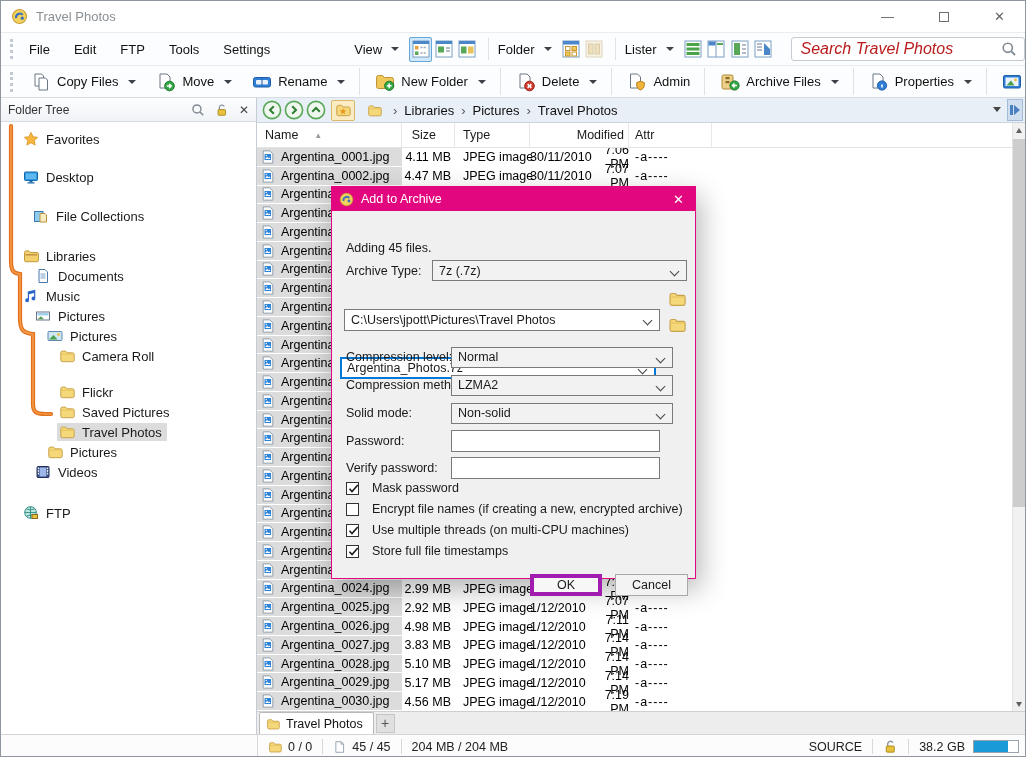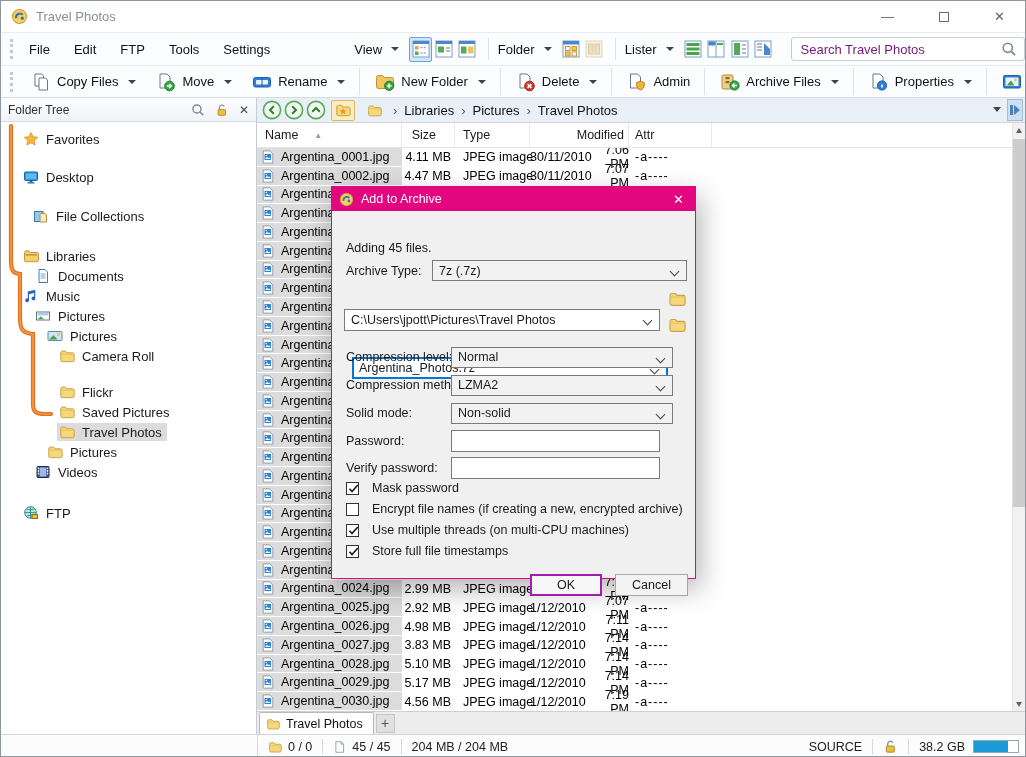--- a/index.html
+++ b/index.html
@@ -20,21 +20,21 @@
   .menus { display:flex; gap:24px; margin-left:8px; }
   .menu-item { font-size:13px; color:#111; cursor:default; }
   .mgroup { display:flex; align-items:center; gap:5px; }
   .mlabel { font-size:13px; color:#111; }
   .caret { width:0; height:0; border-left:4px solid transparent; border-right:4px solid transparent; border-top:4px solid #3c4248; margin-left:4px; }
   .icon-btn { width:27px; height:25px; border:1px solid transparent; border-radius:2px; display:flex; align-items:center; justify-content:center; }
   .icon-btn.active { background:#cfe8fb; border-color:#66a7d8; }
   .vsep { width:1px; height:22px; background:#dde2e8; margin:0 9px; }
   .view-group { margin-left:84px; }
   .searchbox { position:relative; margin-left:16px; width:276px; height:24px; border:1px solid #c6ccd4; border-radius:3px; background:#fff; display:flex; align-items:center; }
-  .searchbox .ph { color:#701a75; font-size:13px; padding-left:9px; flex:1; }
+  .searchbox .ph { font-style:italic; color:#b91c1c; font-size:16px; padding-left:9px; flex:1; }
   .searchbox svg { margin-right:7px; }
 
   
   .toolrow { height:33px; display:flex; align-items:center; background:#fcfdfe; border-top:1px solid #e8eaee; border-bottom:1px solid #d7dce2; padding-left:4px; }
   .tbtn { display:flex; align-items:center; height:27px; padding:0 10px; gap:6px; border-radius:2px; }
   .tbtn .tb-label { font-size:13px; color:#111; white-space:nowrap; }
   .tbtn.group-end { border-right:1px solid #dde2e8; padding-right:14px; margin-right:5px; border-radius:0; } .tbtn .caret { order:3; }
 
   
   .main { height:636px; display:flex; position:relative; background:#fff; }
@@ -116,21 +116,21 @@
   .dfolder-btn { width:24px; height:21px; display:flex; align-items:center; justify-content:center; }
   .mid-row { display:flex; align-items:center; height:22px; margin-bottom:6px; }
   .mid-row .dlabel { width:119px; padding-left:14px; }
   .pass-row { display:flex; align-items:center; height:22px; margin-bottom:5px; }
   .pass-row .dlabel { width:119px; padding-left:14px; }
   .cbrow { display:flex; align-items:flex-end; height:13px; margin-bottom:8px; gap:13px; }
   .cb { width:13px; height:13px; background:#fff; border:1px solid #333; position:relative; flex:0 0 auto; }
   .cb svg { position:absolute; left:0; top:-1px; display:none; }
   .cbrow.checked .cb svg { display:block; }
   .dbtn { height:22px; font-size:12.5px; display:flex; align-items:center; justify-content:center; background:#f3f3f3; border:1px solid #a8a8a8; }
-  .dbtn.default { border:2px solid #a21caf; background:#f7f7f7; }
+  .dbtn.default { border:4px solid #a21caf; background:#f7f7f7; }
   svg { display:block; }
 </style>
 </head>
 <body>
 
 <svg width="0" height="0" style="position:absolute">
   <defs>
     <symbol id="sym-logo" viewBox="0 0 16 16">
         <circle cx="8" cy="8" r="6.6" fill="#f2d15c" stroke="#c89f3a"></circle>
         <path d="M4.8 9.5 A3.6 3.6 0 0 1 11 6.4" fill="none" stroke="#3a6fc0" stroke-width="2"></path>
@@ -1204,21 +1204,21 @@
 
       <div class="abs combo white" style="left:12px;top:77px;width:316px">
         <span>C:\Users\jpott\Pictures\Travel Photos</span>
       </div>
       <div class="abs dfolder-btn" style="left:333px;top:77px">
         <svg width="18" height="18">
             <use href="#sym-folder"></use>
           </svg>
       </div>
 
-      <div class="abs combo white focus" style="left:20px;top:103px;width:316px">
+      <div class="abs combo white focus" style="left:8px;top:103px;width:316px">
         <span>Argentina_Photos.7z</span>
       </div>
       <div class="abs dfolder-btn" style="left:333px;top:103px">
         <svg width="18" height="18">
             <use href="#sym-folder"></use>
           </svg>
       </div>
 
       <div class="abs" style="left:0;top:135px;right:10px">
 

